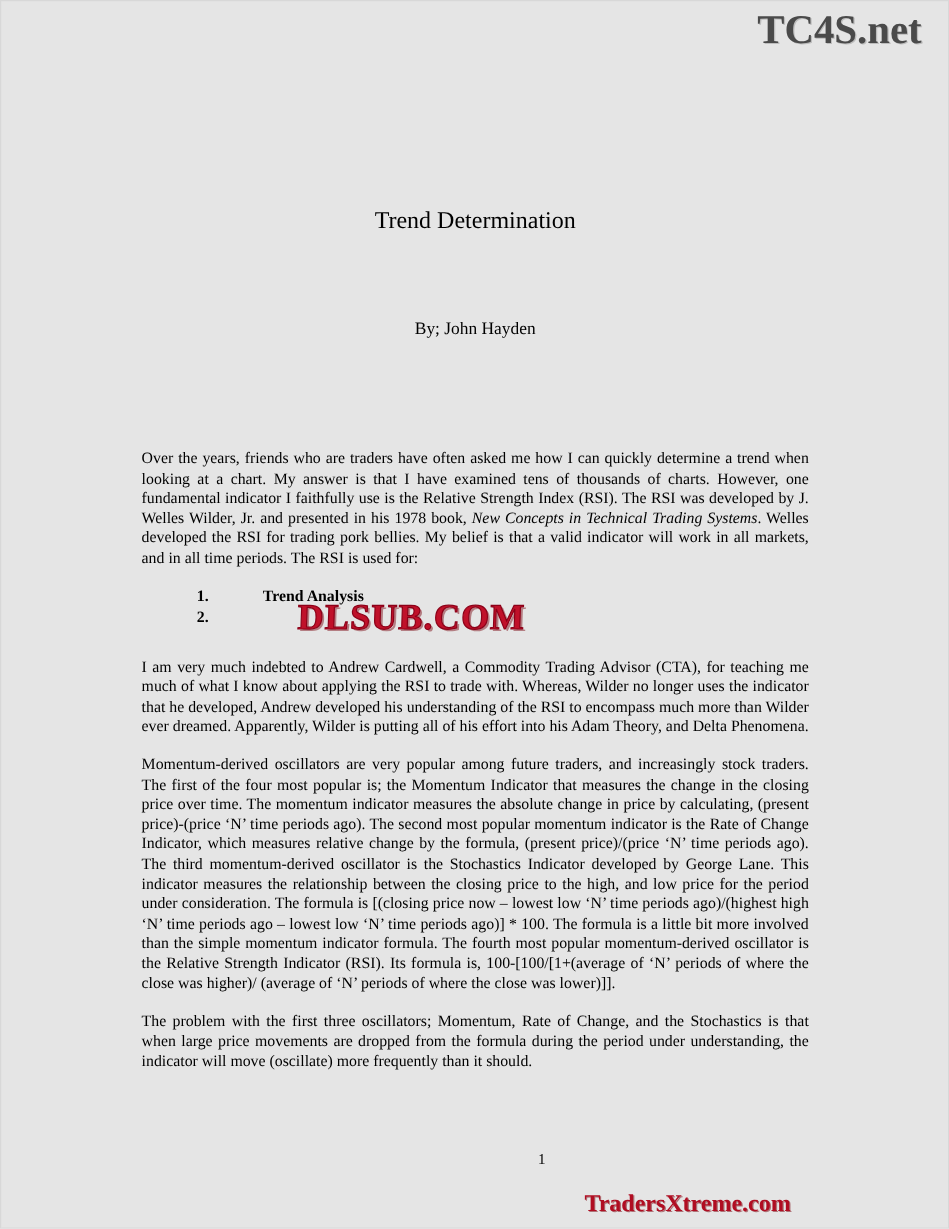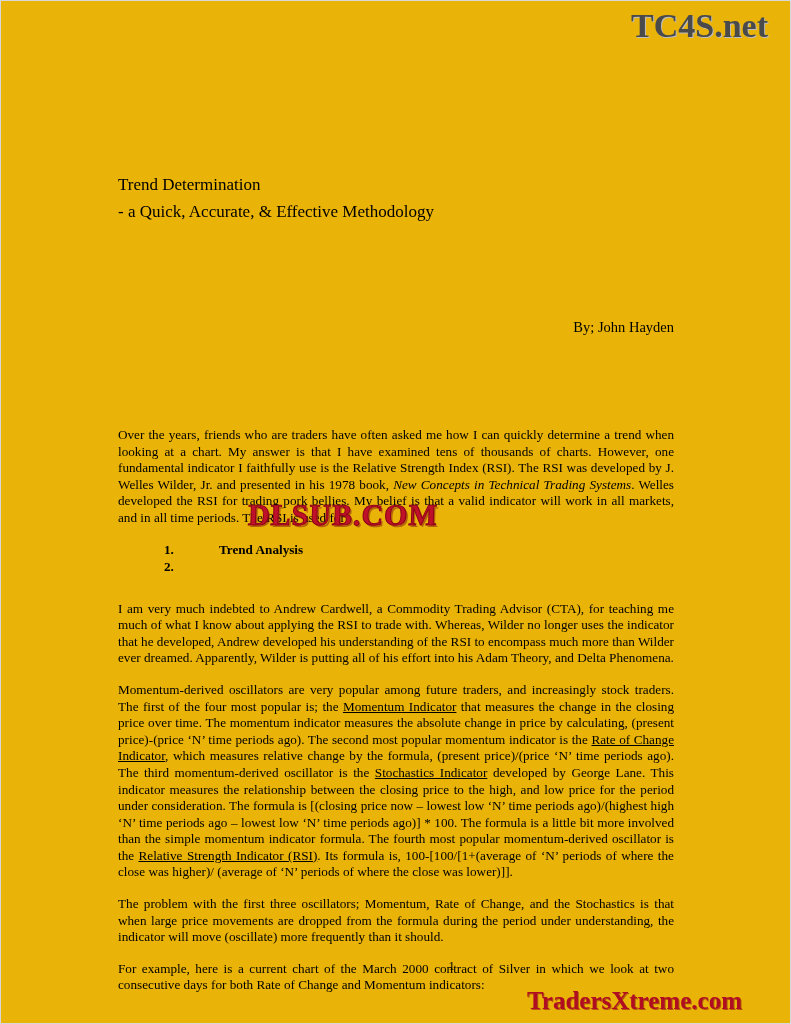--- a/index.html
+++ b/index.html
@@ -13,21 +13,21 @@
     position: relative;
     font-family: "Liberation Serif", serif;
     color: #000000;
     overflow: hidden;
   }
   .page {
     position: absolute;
     left: 0; top: 0;
     width: 791px;
     height: 1024px;
-    background: #eab308;
+    background: #e5e5e5;
     border: 1px solid #d8d8d8;
     box-sizing: border-box;
   }
 
   
   .wm-top {
     position: absolute;
     top: 6px;
     right: 22px;
     font-family: "Liberation Serif", serif;
@@ -48,43 +48,42 @@
     letter-spacing: 1px;
     -webkit-text-stroke: 1px #8c0018;
     text-shadow: 2px 2px 0 rgba(120,0,10,0.45);
     transform: skewX(-2deg);
   }
   .wm-bottom {
     position: absolute;
     left: 486px;
     bottom: 8px;
     font-family: "Liberation Serif", serif;
-    font-size: 25px;
+    font-size: 20px;
     font-weight: bold;
     color: #b00d22;
     text-shadow: 1px 1px 0 rgba(120,0,10,0.5);
-    margin-left: 40px;
   }
 
   
   .doc {
     position: absolute;
     left: 117px;
     top: 0;
     width: 556px;
   }
   .title-block {
     margin-top: 170px;
-    text-align: left;
-    font-size: 17px;
+    text-align: center;
+    font-size: 20px;
     line-height: 27px;
   }
   .byline {
-    margin-top: 94px;
-    text-align: right;
+    margin-top: 68px;
+    text-align: center;
     font-size: 14.5px;
   }
 
   .para {
     font-size: 13.2px;
     line-height: 16.6px;
     text-align: justify;
     margin: 0;
   }
   .p-intro { margin-top: 91px; }
@@ -100,21 +99,21 @@
   .list li {
     display: flex;
     margin-left: 46px;
   }
   .list .num {
     width: 38px;
     font-weight: bold;
   }
   .list .itm b { font-weight: bold; margin-left: 17px; }
 
-  .uline { text-decoration: underline; }
+  .uline { }
   .ital { font-style: italic; margin-top: 11px; }
 
   .page-number {
     position: absolute;
     left: 0;
     top: 958px;
     width: 791px;
     text-align: center;
     font-size: 12.5px;
     padding-left: 110px;
@@ -125,21 +124,20 @@
 <body>
 
 <div class="page">
 
   <div class="wm-top">TC4S.net</div>
 
   <div class="doc">
 
     <div class="title-block">
       <div>Trend Determination</div>
-      <div>- a Quick, Accurate, &amp; Effective Methodology</div>
     </div>
 
     <div class="byline">By; John Hayden</div>
 
     <p class="para p-intro"><span>Over the years, friends who are traders have often asked me how I can quickly determine a trend when looking at a chart. My answer is that I have examined tens of thousands of charts. However, one fundamental indicator I faithfully use is the Relative Strength Index (RSI). The RSI was developed by J. Welles Wilder, Jr. and presented in his 1978 book, </span><span class="ital">New Concepts in Technical Trading Systems</span><span>. Welles developed the RSI for trading pork bellies. My belief is that a valid indicator will work in all markets, and in all time periods.  The RSI is used for:</span></p>
 
     <ul class="list">
       <li>
         <span class="num">1.</span>
         <span class="itm"><b>Trend Analysis</b><span></span></span>
@@ -148,21 +146,20 @@
         <span class="num">2.</span>
       </li>
     </ul>
 
     <p class="para" style="margin-top:26px;">I am very much indebted to Andrew Cardwell, a Commodity Trading Advisor (CTA), for teaching me much of what I know about applying the RSI to trade with. Whereas, Wilder no longer uses the indicator that he developed, Andrew developed his understanding of the RSI to encompass much more than Wilder ever dreamed. Apparently, Wilder is putting all of his effort into his Adam Theory, and Delta Phenomena.</p>
 
     <p class="para p-gap" id="para-osc"><span>Momentum-derived oscillators are very popular among future traders, and increasingly stock traders. The first of the four most popular is; the </span><span class="uline">Momentum Indicator</span><span> that measures the change in the closing price over time. The momentum indicator measures the absolute change in price by calculating,  (present price)-(price ‘N’ time periods ago). The second most popular momentum indicator is the </span><span class="uline">Rate of Change Indicator</span><span>, which measures relative change by the formula, (present price)/(price ‘N’ time periods ago). The third momentum-derived oscillator is the </span><span class="uline">Stochastics Indicator</span><span> developed by George Lane. This indicator measures the relationship between the closing price to the high, and low price for the period under consideration. The formula is [(closing price now – lowest low ‘N’ time periods ago)/(highest high ‘N’ time periods ago – lowest low ‘N’ time periods ago)] * 100. The formula is a little bit more involved than the simple momentum indicator formula. The fourth most popular momentum-derived oscillator is the </span><span class="uline">Relative Strength Indicator (RSI)</span><span>. Its formula is, 100-[100/[1+(average of ‘N’ periods of where the close was higher)/ (average of ‘N’ periods of where the close was lower)]].</span></p>
 
     <p class="para p-gap">The problem with the first three oscillators; Momentum, Rate of Change, and the Stochastics is that when large price movements are dropped from the formula during the period under understanding, the indicator will move (oscillate) more frequently than it should.</p>
 
-    <p class="para p-gap">For example, here is a current chart of the March 2000 contract of Silver in which we look at two consecutive days for both Rate of Change and Momentum indicators:</p>
 
   </div>
 
   <div class="wm-mid">DLSUB.COM</div>
 
   <div class="page-number">1</div>
 
   <div class="wm-bottom">TradersXtreme.com</div>
 
 </div>

